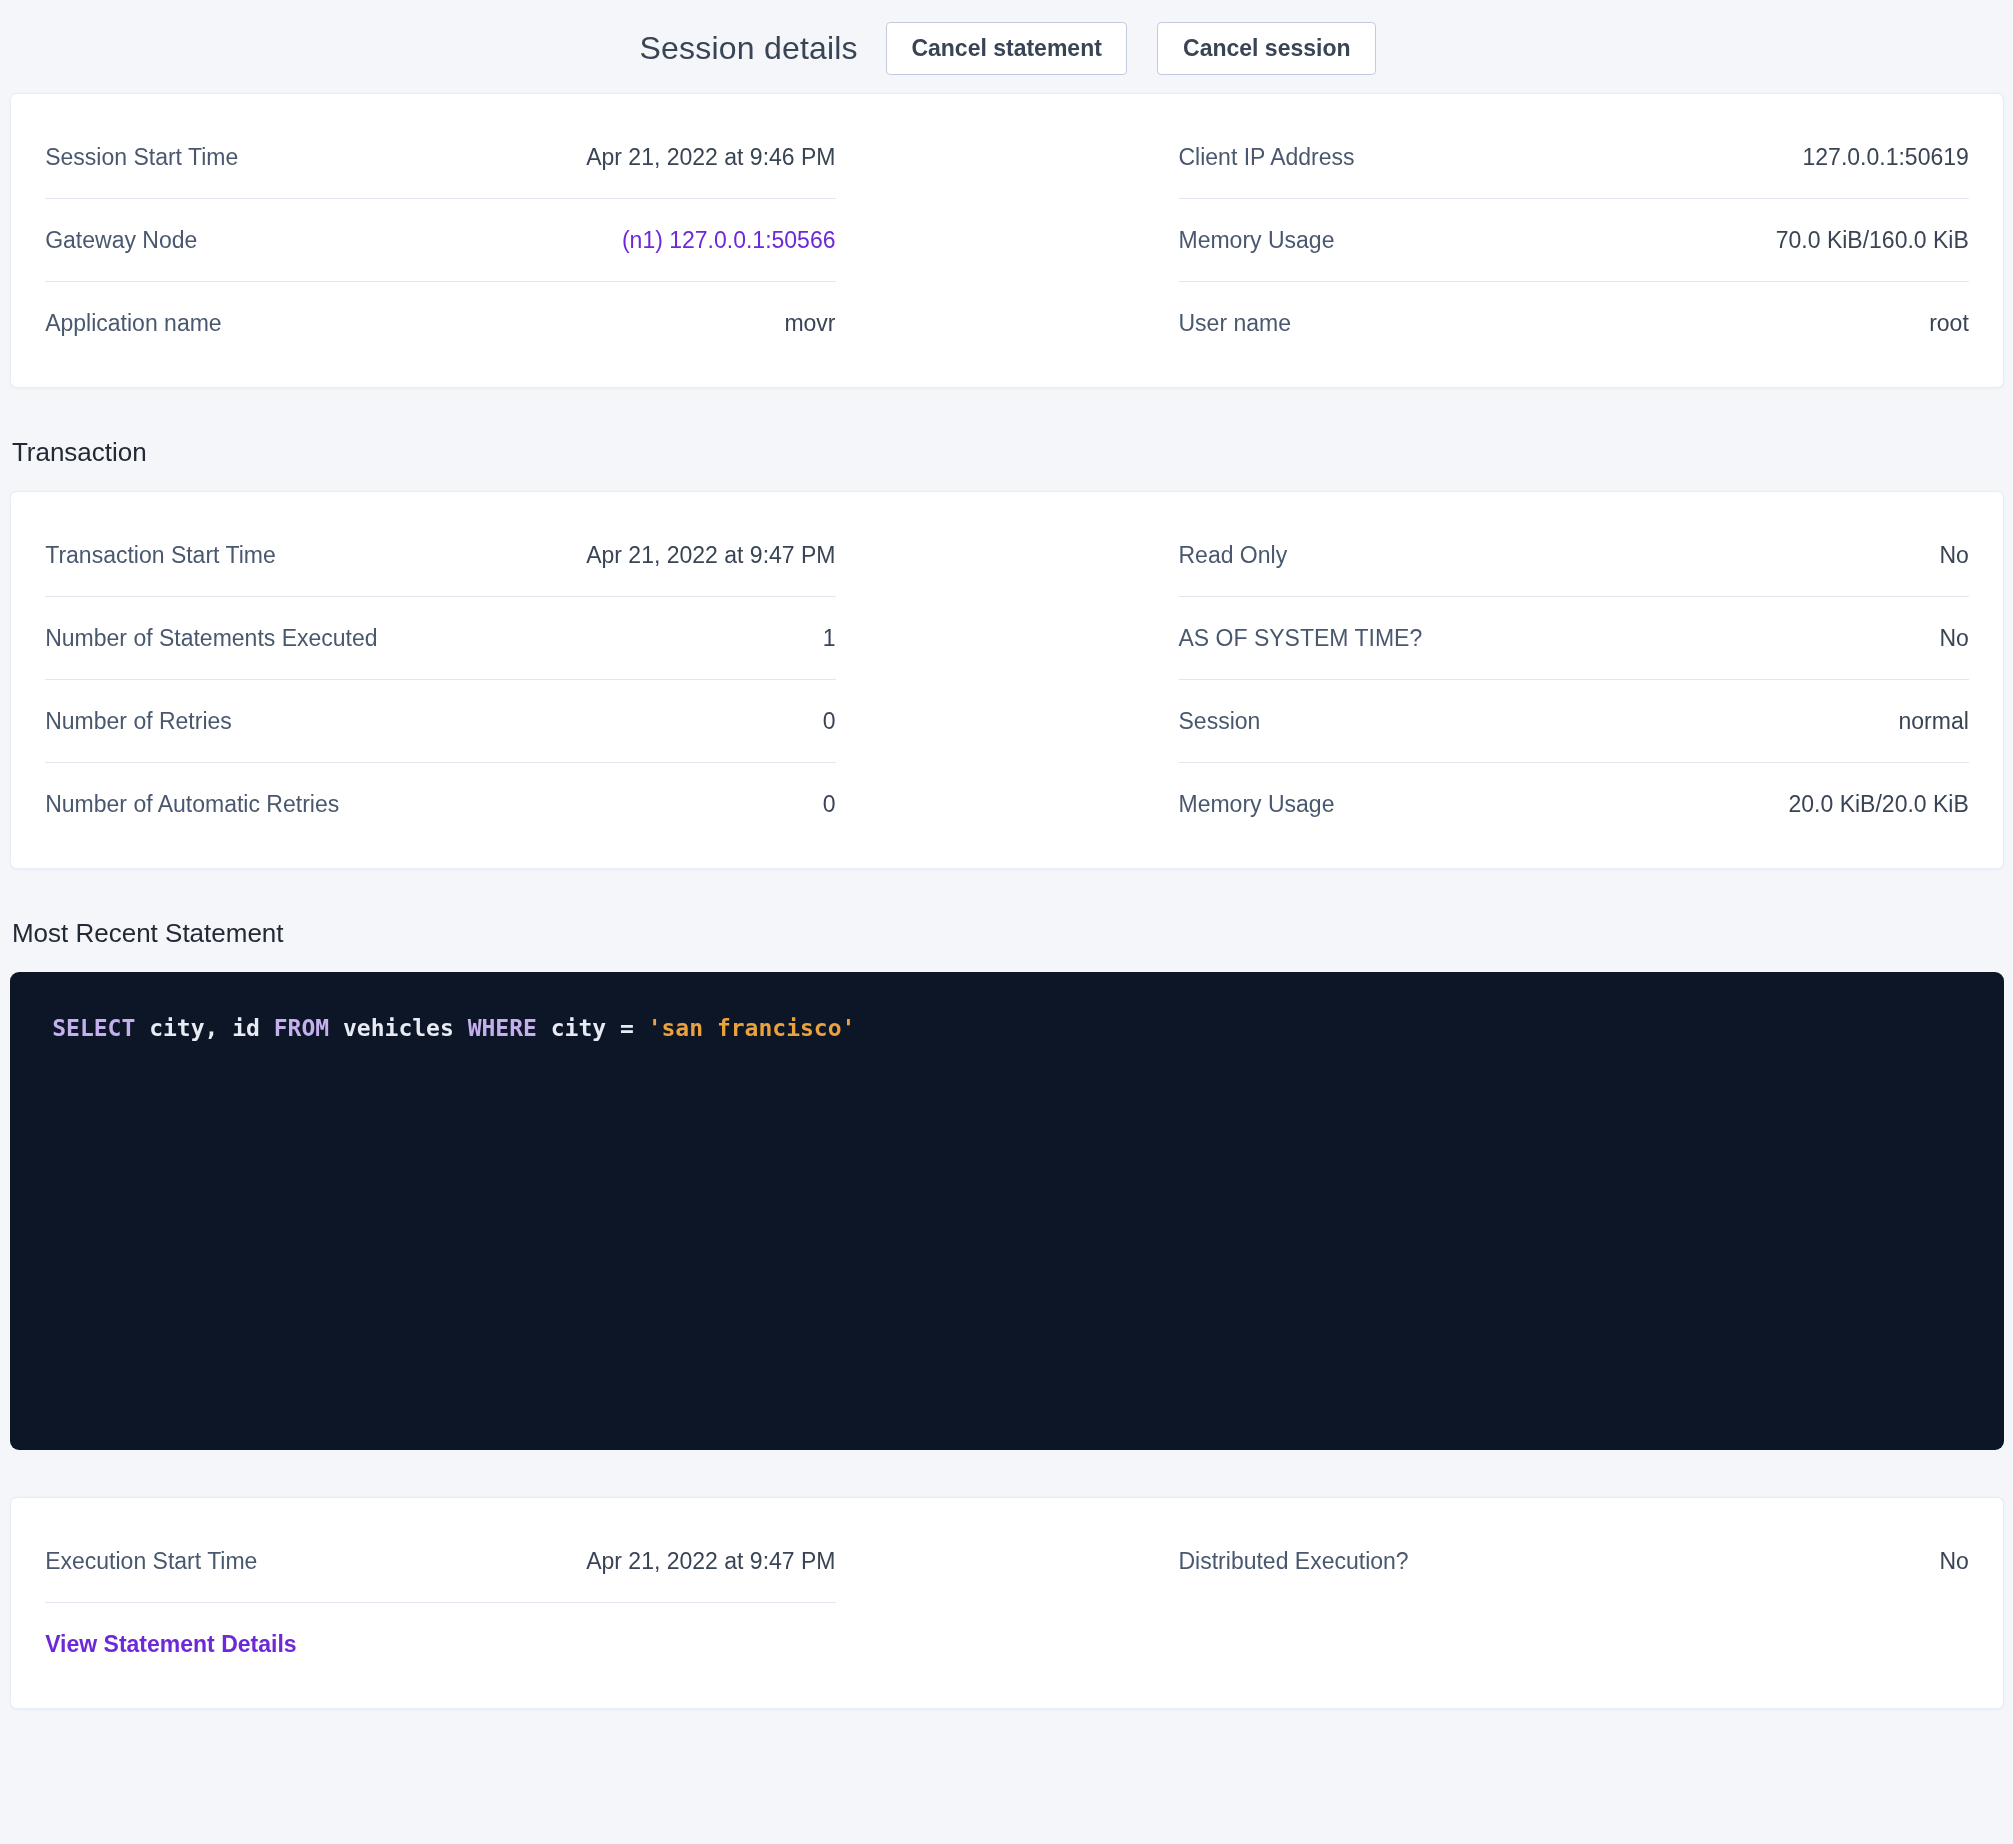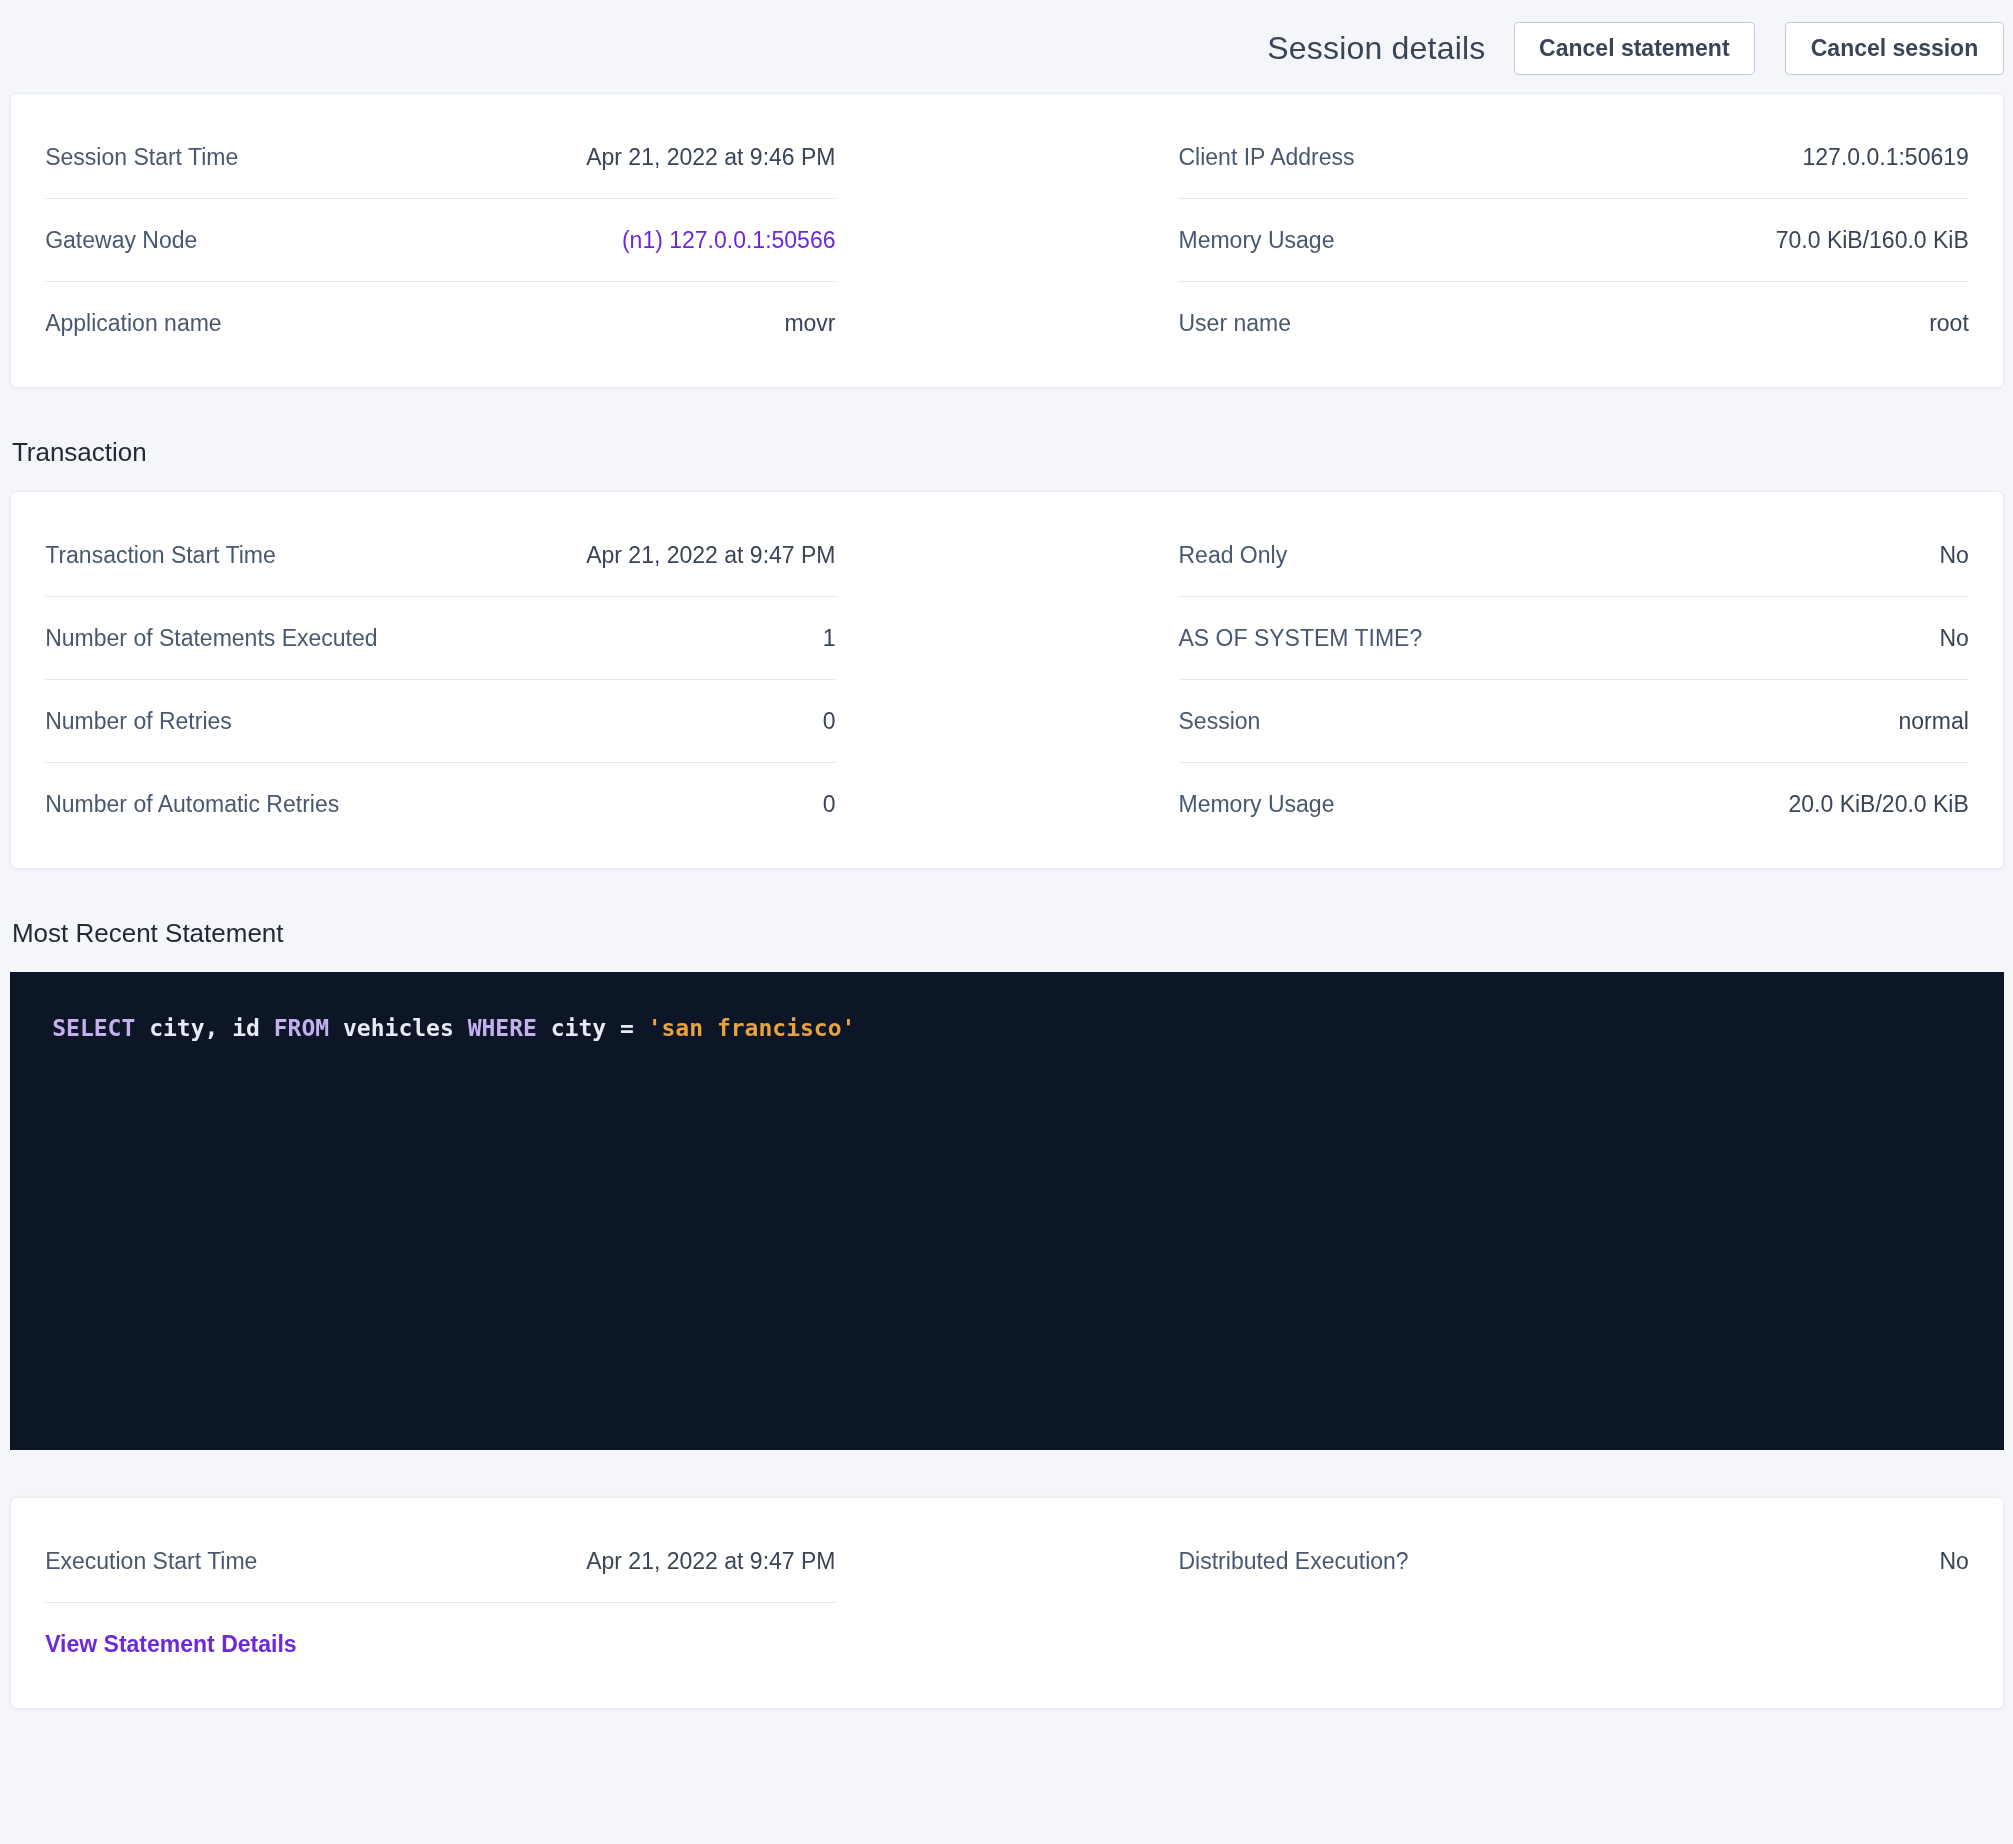--- a/index.html
+++ b/index.html
@@ -7,21 +7,21 @@
   body {
     background:#f4f6fa;
     font-family:"Liberation Sans", sans-serif;
     color:#394455;
     overflow:hidden;
   }
   .container { padding:0 10.2px; }
 
   
   .page-header {
-    display:flex; justify-content:flex-end; align-items:center;
+    display:flex; justify-content:center; align-items:center;
     padding:15.3px 0 0 1.7px; height:81px;
   }
   .page-title { font-size:32px; font-weight:500; color:#394455; letter-spacing:0.2px; }
   .header-actions { display:flex; gap:30px;margin-left:28px; }
   .btn {
     height:53px; padding:0 24.6px;
     background:#ffffff; border:0.8px solid #c3cade; border-radius:4.2px;
     font-family:"Liberation Sans", sans-serif;
     font-size:23px; font-weight:700; color:#394455;
     cursor:pointer;
@@ -57,21 +57,21 @@
   
   .section-title {
     font-size:26px; font-weight:500; color:#242a35;
     margin:49px 0 23px 1.7px;
   }
   .first-card { margin-top:12px; }
 
   
   .sql-box {
     background:#0d1626;
-    border-radius:0;
+    border-radius:9px;
     height:478px;
     padding:40px 42px;
     font-family:"DejaVu Sans Mono","Liberation Mono",monospace;
     font-size:23px; font-weight:600; line-height:32px;
     color:#e7ebf3;
     white-space:pre;
     overflow:hidden;
   }
   .tok-keyword { color:#c5b0ee; }
   .tok-plain   { color:#e7ebf3; }

